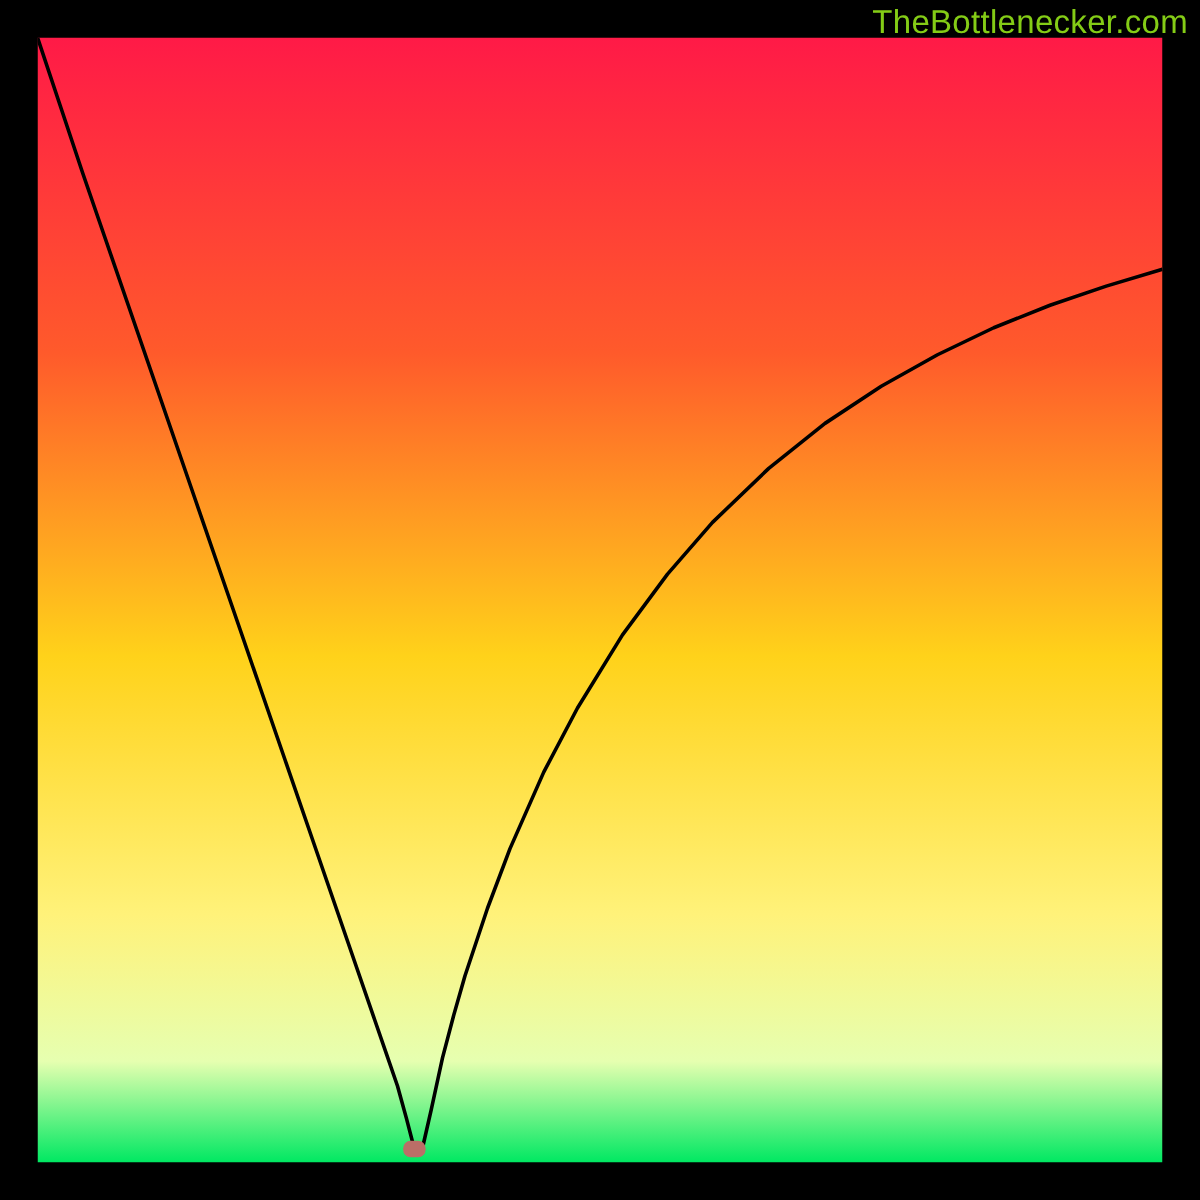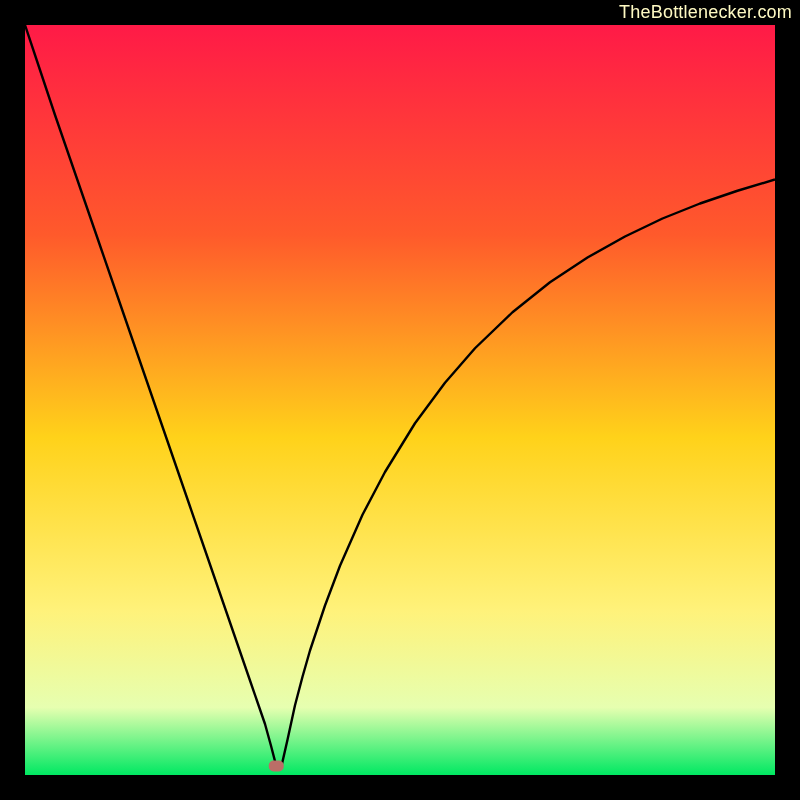--- a/index.html
+++ b/index.html
@@ -14,22 +14,22 @@
   .frame {
     position: relative;
     width: 800px;
     height: 800px;
     background: #000;
   }
   .watermark {
     position: absolute;
     top: 2px;
     right: 8px;
-    color: #fef9c3;
-    font-size: 18px;
+    color: #84cc16;
+    font-size: 22px;
     font-weight: 500;
     letter-spacing: 0.2px;
     z-index: 5;
     user-select: none;
   }
   .plot-wrap {
     position: absolute;
     left: 25px;
     top: 25px;
     width: 750px;

